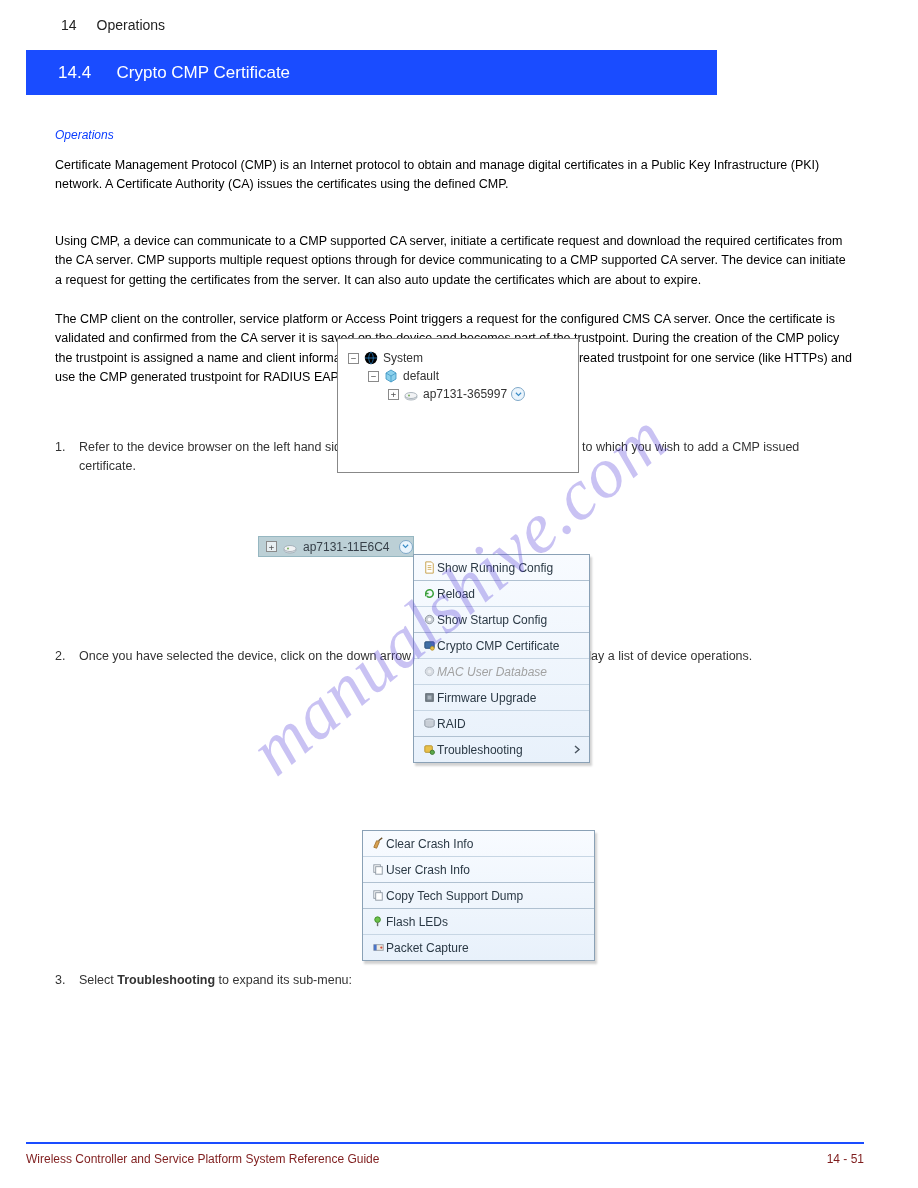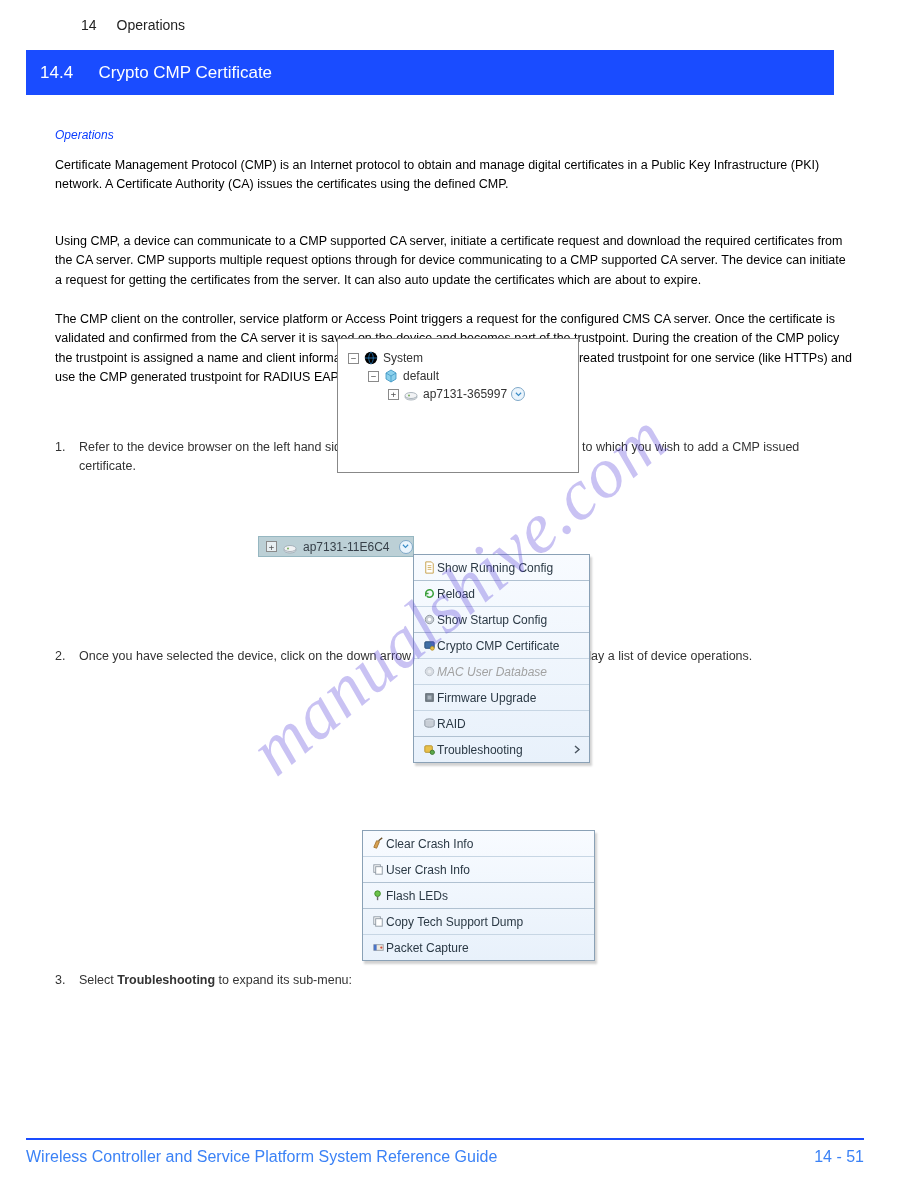--- a/index.html
+++ b/index.html
@@ -10,39 +10,39 @@
     font-family: Arial, Helvetica, sans-serif;
     position: relative;
     color: #333;
   }
   .chapter-head {
     position: absolute;
     top: 0;
     left: 0;
     right: 0;
     height: 50px;
-    padding: 0 81px;
+    padding: 0 61px;
     display: flex;
     align-items: center;
     font-size: 14px;
     color: #222;
   }
   .chapter-head .num { margin-right: 20px; font-weight: 400; }
   .chapter-head .title { font-weight: 400; }
   .blue-bar {
     position: absolute;
     top: 50px;
     left: 26px;
-    width: 808px;
+    width: 691px;
     height: 45px;
     background: #1a4cff;
     color: #fff;
     display: flex;
     align-items: center;
-    padding: 0 14px;
+    padding: 0 32px;
     font-size: 17px;
   }
   .blue-bar .sep { margin: 0 8px; }
   .section-sub {
     position: absolute;
     top: 128px;
     left: 55px;
     font-size: 12px;
     color: #0a3cff;
     font-style: italic;
@@ -123,21 +123,21 @@
   .menu-item .submenu-arrow { position: absolute; right: 8px; top: 50%; transform: translateY(-50%); }
   .menu-ico { width: 15px; height: 15px; display: inline-flex; align-items: center; justify-content: center; flex-shrink: 0; }
 
   
   .menu2 { top: 830px; left: 362px; width: 233px; }
 
   
   .footer {
     position: absolute; bottom: 22px; left: 26px; width: 838px;
     border-top: 2px solid #1a4cff; padding-top: 8px;
-    display: flex; justify-content: space-between; font-size: 16px; color: #3b82f6;
+    display: flex; justify-content: space-between; font-size: 12px; color: #7f1d1d;
   }
 
   
   .watermark {
     position: absolute; top: 50%; left: 50%;
     transform: translate(-50%, -50%) rotate(-40deg);
     font-size: 72px; letter-spacing: 1px;
     color: rgba(100, 80, 220, 0.35);
     font-family: Georgia, 'Times New Roman', serif;
     font-style: italic;
@@ -326,34 +326,34 @@
         <svg viewBox="0 0 16 16">
           <rect x="3" y="3" width="7" height="8" fill="#fff" stroke="#8f99a4"></rect>
           <rect x="5" y="5" width="7" height="8" fill="#fff" stroke="#8f99a4"></rect>
         </svg>
       </span>
     <span>User Crash Info</span>
   </div>
   <div class="menu-item divider-top">
     <span class="menu-ico">
         <svg viewBox="0 0 16 16">
+          <rect x="3" y="3" width="7" height="8" fill="#fff" stroke="#8f99a4"></rect>
+          <rect x="5" y="5" width="7" height="8" fill="#fff" stroke="#8f99a4"></rect>
+        </svg>
+      </span>
+    <span>Copy Tech Support Dump</span>
+  </div>
+  <div class="menu-item divider-top">
+    <span class="menu-ico">
+        <svg viewBox="0 0 16 16">
           <circle cx="7" cy="6" r="3" fill="#6cc24a" stroke="#3e8c27"></circle>
           <path d="M7 9v4" stroke="#6b6b6b" stroke-width="1.5"></path>
         </svg>
       </span>
     <span>Flash LEDs</span>
-  </div>
-  <div class="menu-item divider-top">
-    <span class="menu-ico">
-        <svg viewBox="0 0 16 16">
-          <rect x="3" y="3" width="7" height="8" fill="#fff" stroke="#8f99a4"></rect>
-          <rect x="5" y="5" width="7" height="8" fill="#fff" stroke="#8f99a4"></rect>
-        </svg>
-      </span>
-    <span>Copy Tech Support Dump</span>
   </div>
   <div class="menu-item">
     <span class="menu-ico">
         <svg viewBox="0 0 16 16">
           <rect x="3" y="5" width="10" height="6" fill="#f0eadf" stroke="#9aa0a8"></rect>
           <rect x="3" y="5" width="3" height="6" fill="#4a74c7"></rect>
           <circle cx="11" cy="8" r="1.2" fill="#d24a3a"></circle>
         </svg>
       </span>
     <span>Packet Capture</span>

